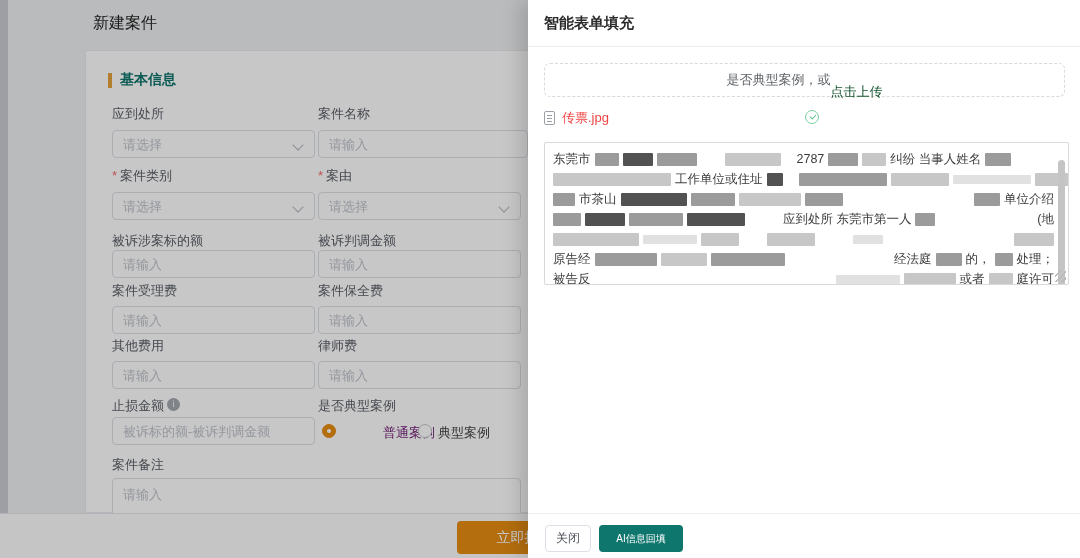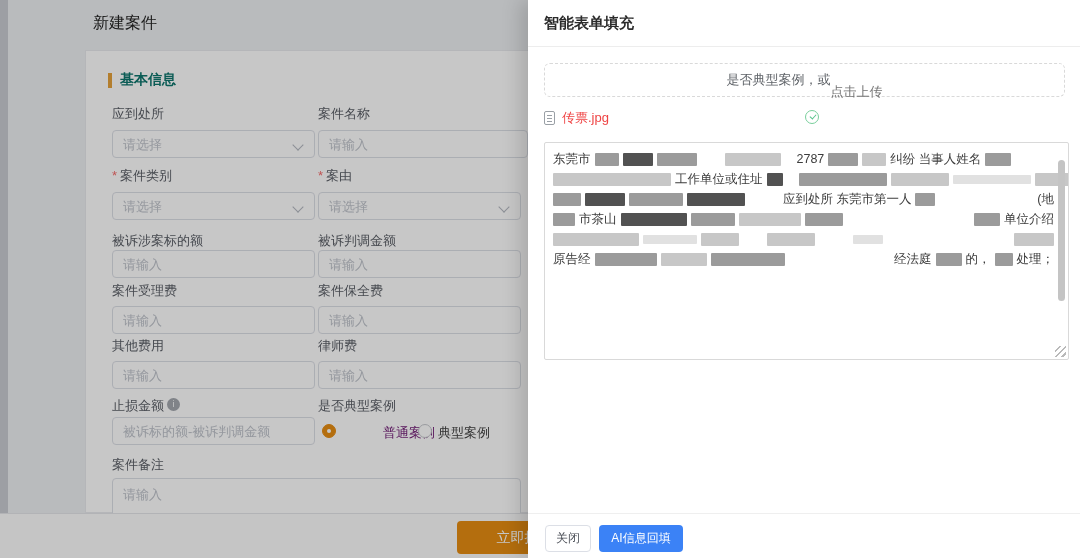--- a/index.html
+++ b/index.html
@@ -46,49 +46,49 @@
 
   
   .drawer { position:absolute; left:528px; top:0; width:552px; height:558px; background:#fff; z-index:10;
             box-shadow:-8px 0 18px rgba(0,0,0,0.15); }
   .drawer-header { position:absolute; left:0; top:0; width:100%; height:47px; border-bottom:1px solid #ededed; }
   .drawer-title { position:absolute; left:16px; top:14px; font-size:15px; font-weight:bold; color:#2b2b2b; }
 
   .dropzone { position:absolute; left:16px; top:63px; width:521px; height:34px; border:1px dashed #d9d9d9;
               border-radius:6px; background:#fff; display:flex; align-items:center; justify-content:center;
               font-size:13px; color:#5f6368; cursor:pointer; }
-  .upload-link { color:#737373; cursor:pointer;margin-top:24px; }
+  .upload-link { color:#14532d; cursor:pointer;margin-top:24px; }
 
   .file-row { position:absolute; left:16px; top:106px; width:505px; height:24px; display:flex; align-items:center; }
   .file-icon { width:11px; height:14px; border:1px solid #9aa0a6; border-radius:2px; position:relative; margin-right:7px; }
   .file-icon::before { content:""; position:absolute; left:2px; top:3px; width:5px; height:1px; background:#9aa0a6; box-shadow:0 3px 0 #9aa0a6, 0 6px 0 #9aa0a6; }
   .file-name { font-size:13px; color:#ef4444; }
   .check-icon { position:absolute; left:261px; top:4px; width:14px; height:14px; border:1px solid #79cf9c; border-radius:50%; }
   .check-icon::after { content:""; position:absolute; left:3.5px; top:2.5px; width:5px; height:3px;
                        border-left:1.5px solid #55c28b; border-bottom:1.5px solid #55c28b; transform:rotate(-48deg); }
 
-  .preview { position:absolute; left:16px; top:142px; width:525px; height:218px; border:1px solid #d9d9d9;
+  .preview { position:absolute; left:16px; top:142px; width:525px; height:143px; border:1px solid #d9d9d9;
              border-radius:2px; background:#fff; overflow:hidden; padding:6px 14px 4px 8px; }
   .pline { display:flex; align-items:center; gap:4px; height:20px; font-size:12.5px; color:#3c3c3c; white-space:nowrap; }
   .pline span { flex:none; }
   .b { flex:none; height:13px; border-radius:1px; }
   .bd { background:#525252; } .bm { background:#9b9b9b; } .bl { background:#c7c7c7; } .bx { background:#e1e1e1; height:9px; }
   .sp { flex:1; }
   .g8{width:8px;flex:none;} .g20{width:20px;flex:none;} .g30{width:30px;flex:none;}
   .scroll-thumb { position:absolute; right:3px; top:17px; width:7px; height:141px; background:#c4c4c4; border-radius:4px; }
   .resize-grip { position:absolute; right:2px; bottom:2px; width:11px; height:11px;
                  background:repeating-linear-gradient(135deg, transparent 0 3px, #b9b9b9 3px 4.5px); cursor:nwse-resize; }
 
   .status-text { position:absolute; left:16px; top:484px; font-size:13px; color:#49bd8c; }
   .drawer-footer { position:absolute; left:0; top:513px; width:100%; height:45px; border-top:1px solid #efefef; background:#fff; }
   .close-btn { position:absolute; left:17px; top:11px; width:46px; height:27px; background:#fff; border:1px solid #dcdfe6;
                border-radius:4px; font-size:12px; color:#4b4f57; cursor:pointer;
                font-family:"Liberation Sans","DejaVu Sans",sans-serif; }
-  .ai-btn { position:absolute; left:71px; top:11px; width:84px; height:27px; background:#3b82f6; border:none;
-            border-radius:4px; font-size:12px; color:#fff; cursor:pointer;
+  .ai-btn { position:absolute; left:71px; top:11px; width:84px; height:27px; background:#0f766e; border:none;
+            border-radius:4px; font-size:10px; color:#fff; cursor:pointer;
             font-family:"Liberation Sans","DejaVu Sans",sans-serif; }
 </style>
 </head>
 <body>
 
 <div class="stage">
 
   <div class="main">
     <div class="rail"></div>
     <div class="page-title">新建案件</div>
@@ -181,42 +181,42 @@
         <i class="b bl" style="width:118px"></i>
           <span>工作单位或住址</span>
           <i class="b bd" style="width:16px"></i>
           <i class="g8"></i>
           <i class="b bm" style="width:88px"></i>
           <i class="b bl" style="width:58px"></i>
           <i class="b bx" style="width:78px"></i>
           <i class="b bl" style="width:36px"></i>
       </div>
       <div class="pline">
+        <i class="b bm" style="width:22px"></i>
+          <span>市茶山</span>
+          <i class="b bd" style="width:66px"></i>
+          <i class="b bm" style="width:44px"></i>
+          <i class="b bl" style="width:62px"></i>
+          <i class="b bm" style="width:38px"></i>
+          <i class="sp"></i>
+          <i class="b bm" style="width:26px"></i>
+          <span>单位介绍</span>
+      </div>
+      <div class="pline">
         <i class="b bm" style="width:28px"></i>
           <i class="b bd" style="width:40px"></i>
           <i class="b bm" style="width:54px"></i>
           <i class="b bd" style="width:58px"></i>
           <i class="g30"></i>
           <span>应到处所 东莞市第一人</span>
           <i class="b bm" style="width:20px"></i>
           <i class="sp"></i>
           <span>(地</span>
       </div>
       <div class="pline">
-        <i class="b bm" style="width:22px"></i>
-          <span>市茶山</span>
-          <i class="b bd" style="width:66px"></i>
-          <i class="b bm" style="width:44px"></i>
-          <i class="b bl" style="width:62px"></i>
-          <i class="b bm" style="width:38px"></i>
-          <i class="sp"></i>
-          <i class="b bm" style="width:26px"></i>
-          <span>单位介绍</span>
-      </div>
-      <div class="pline">
         <i class="b bl" style="width:86px"></i>
           <i class="b bx" style="width:54px"></i>
           <i class="b bl" style="width:38px"></i>
           <i class="g20"></i>
           <i class="b bl" style="width:48px"></i>
           <i class="g30"></i>
           <i class="b bx" style="width:30px"></i>
           <i class="sp"></i>
           <i class="b bl" style="width:40px"></i>
       </div>
@@ -225,20 +225,29 @@
           <i class="b bm" style="width:62px"></i>
           <i class="b bl" style="width:46px"></i>
           <i class="b bm" style="width:74px"></i>
           <i class="sp"></i>
           <span>经法庭</span>
           <i class="b bm" style="width:26px"></i>
           <span>的，</span>
           <i class="b bm" style="width:18px"></i>
           <span>处理；</span>
       </div>
+      <div class="pline">
+        <span>被告反</span>
+          <i class="sp"></i>
+          <i class="b bx" style="width:64px"></i>
+          <i class="b bl" style="width:52px"></i>
+          <span>或者</span>
+          <i class="b bl" style="width:24px"></i>
+          <span>庭许可</span>
+      </div>
 
       <div class="scroll-thumb"></div>
       <div class="resize-grip"></div>
     </div>
 
 
     <div class="drawer-footer">
       <button class="close-btn">关闭</button>
       <button class="ai-btn">AI信息回填</button>
     </div>

